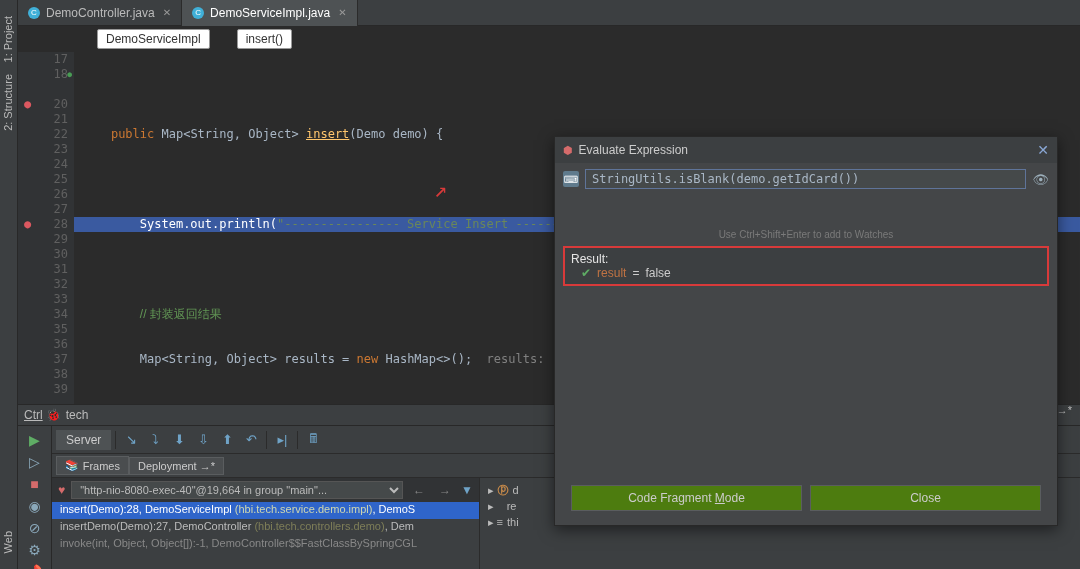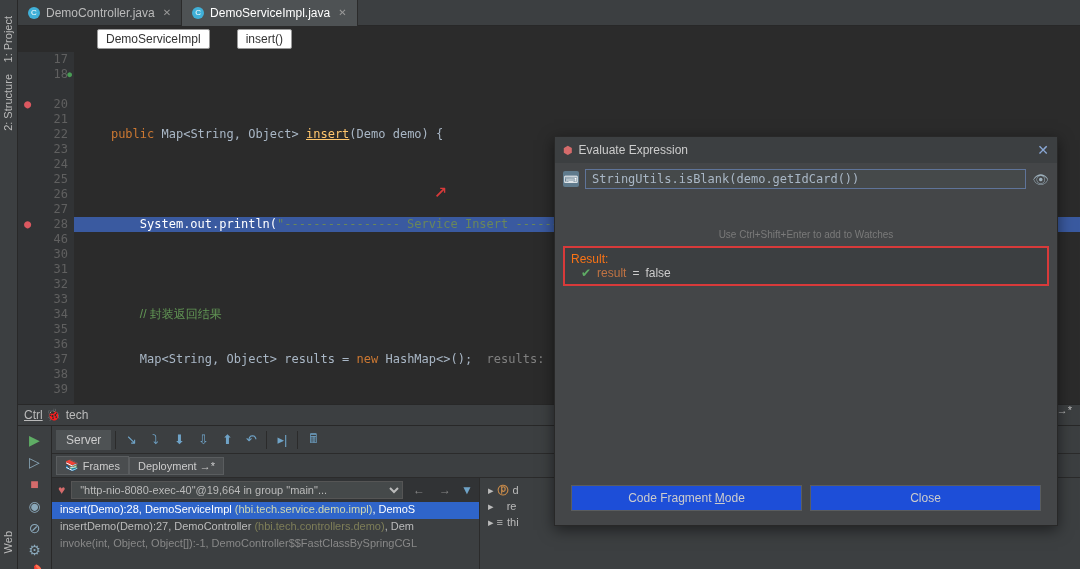--- a/index.html
+++ b/index.html
@@ -37,28 +37,28 @@
 .eval-title { height: 26px; background: #3c3f41; display: flex; align-items: center; padding: 0 8px; color: #ccc; font-size: 12px; }
 .eval-title .x { margin-left: auto; color: #8aa8d6; cursor: pointer; font-size: 14px;}
 .bug-ico{ color:#d56b6b; margin-right:6px; font-size:11px;}
 .eval-body { padding: 6px 8px; display:flex; flex-direction:column; gap:2px; flex:1;}
 .eval-row { display:flex; align-items:center; gap:6px;}
 .calc-ico{ width:16px; height:16px; background:#5f7a8c; border-radius:2px; display:flex; align-items:center; justify-content:center; color:#fff; font-size:10px;}
 .eval-input { flex:1; background:#45494a; border:1px solid #5f7499; color:#a9b7c6; padding:2px 6px; font-family:Consolas,monospace; font-size:12px;}
 .watch-ico{ color:#9db0bc; font-size:13px; cursor:pointer;}
 .eval-hint { text-align:center; color:#7a7a7a; font-size:10px; padding:2px 0;margin-top:36px;}
 .result-box { border:2px solid #d83a3a; padding:4px 6px; background:#3c3f41; margin-top:2px;}
-.result-label{ color:#f97316;}
+.result-label{ color:#e5e5e5;}
 .result-val { display:flex; align-items:center; gap:6px; padding-left:10px;}
 .tick{color:#5fad65;}
 .res-name{color:#c07343;}
 .res-eq{color:#ccc;}
 .res-v{color:#ccc;}
 .eval-bottom { margin-top:auto; display:flex; gap:8px; padding:8px;}
-.eval-btn { flex:1; background:#1d4ed8; border:1px solid #5a5d5f; color:#ccc; padding:5px 0; text-align:center; cursor:pointer; font-size:12px;}
+.eval-btn { flex:1; background:#4d7c0f; border:1px solid #5a5d5f; color:#ccc; padding:5px 0; text-align:center; cursor:pointer; font-size:12px;}
 .eval-btn.primary { background:#365880; border-color:#4a6b93; color:#fff;}
 .eval-btn u{text-decoration:underline;}
 
 .debug-bar { position:absolute; left:18px; right:0; bottom:143px; height:22px; background:#3c3f41; border-top:1px solid #282828; border-bottom:1px solid #282828; color:#bbb; font-size:12px; display:flex; align-items:center; padding-left:6px;}
 .debug-bar .label{text-decoration:underline;}
 .debug-bar .bug{ color:#9ccf60; margin:0 4px;}
 
 .dbg-tools { position:absolute; left:18px; bottom:0; width:34px; height:143px; background:#3c3f41; border-right:1px solid #282828; display:flex; flex-direction:column; align-items:center; gap:6px; padding-top:6px;}
 .dbg-tool{ width:22px; height:22px; color:#8aa8ba; font-size:14px; display:flex; align-items:center; justify-content:center; cursor:pointer;}
 .dbg-tool.run{color:#5fad65;}
@@ -123,21 +123,21 @@
   <div></div>
   <div class="bp">20</div>
   <div>21</div>
   <div>22</div>
   <div>23</div>
   <div>24</div>
   <div>25</div>
   <div>26</div>
   <div>27</div>
   <div class="bp">28</div>
-  <div>46</div>
+  <div>29</div>
   <div>30</div>
   <div>31</div>
   <div>32</div>
   <div>33</div>
   <div>34</div>
   <div>35</div>
   <div>36</div>
   <div>37</div>
   <div>38</div>
   <div>39</div>

